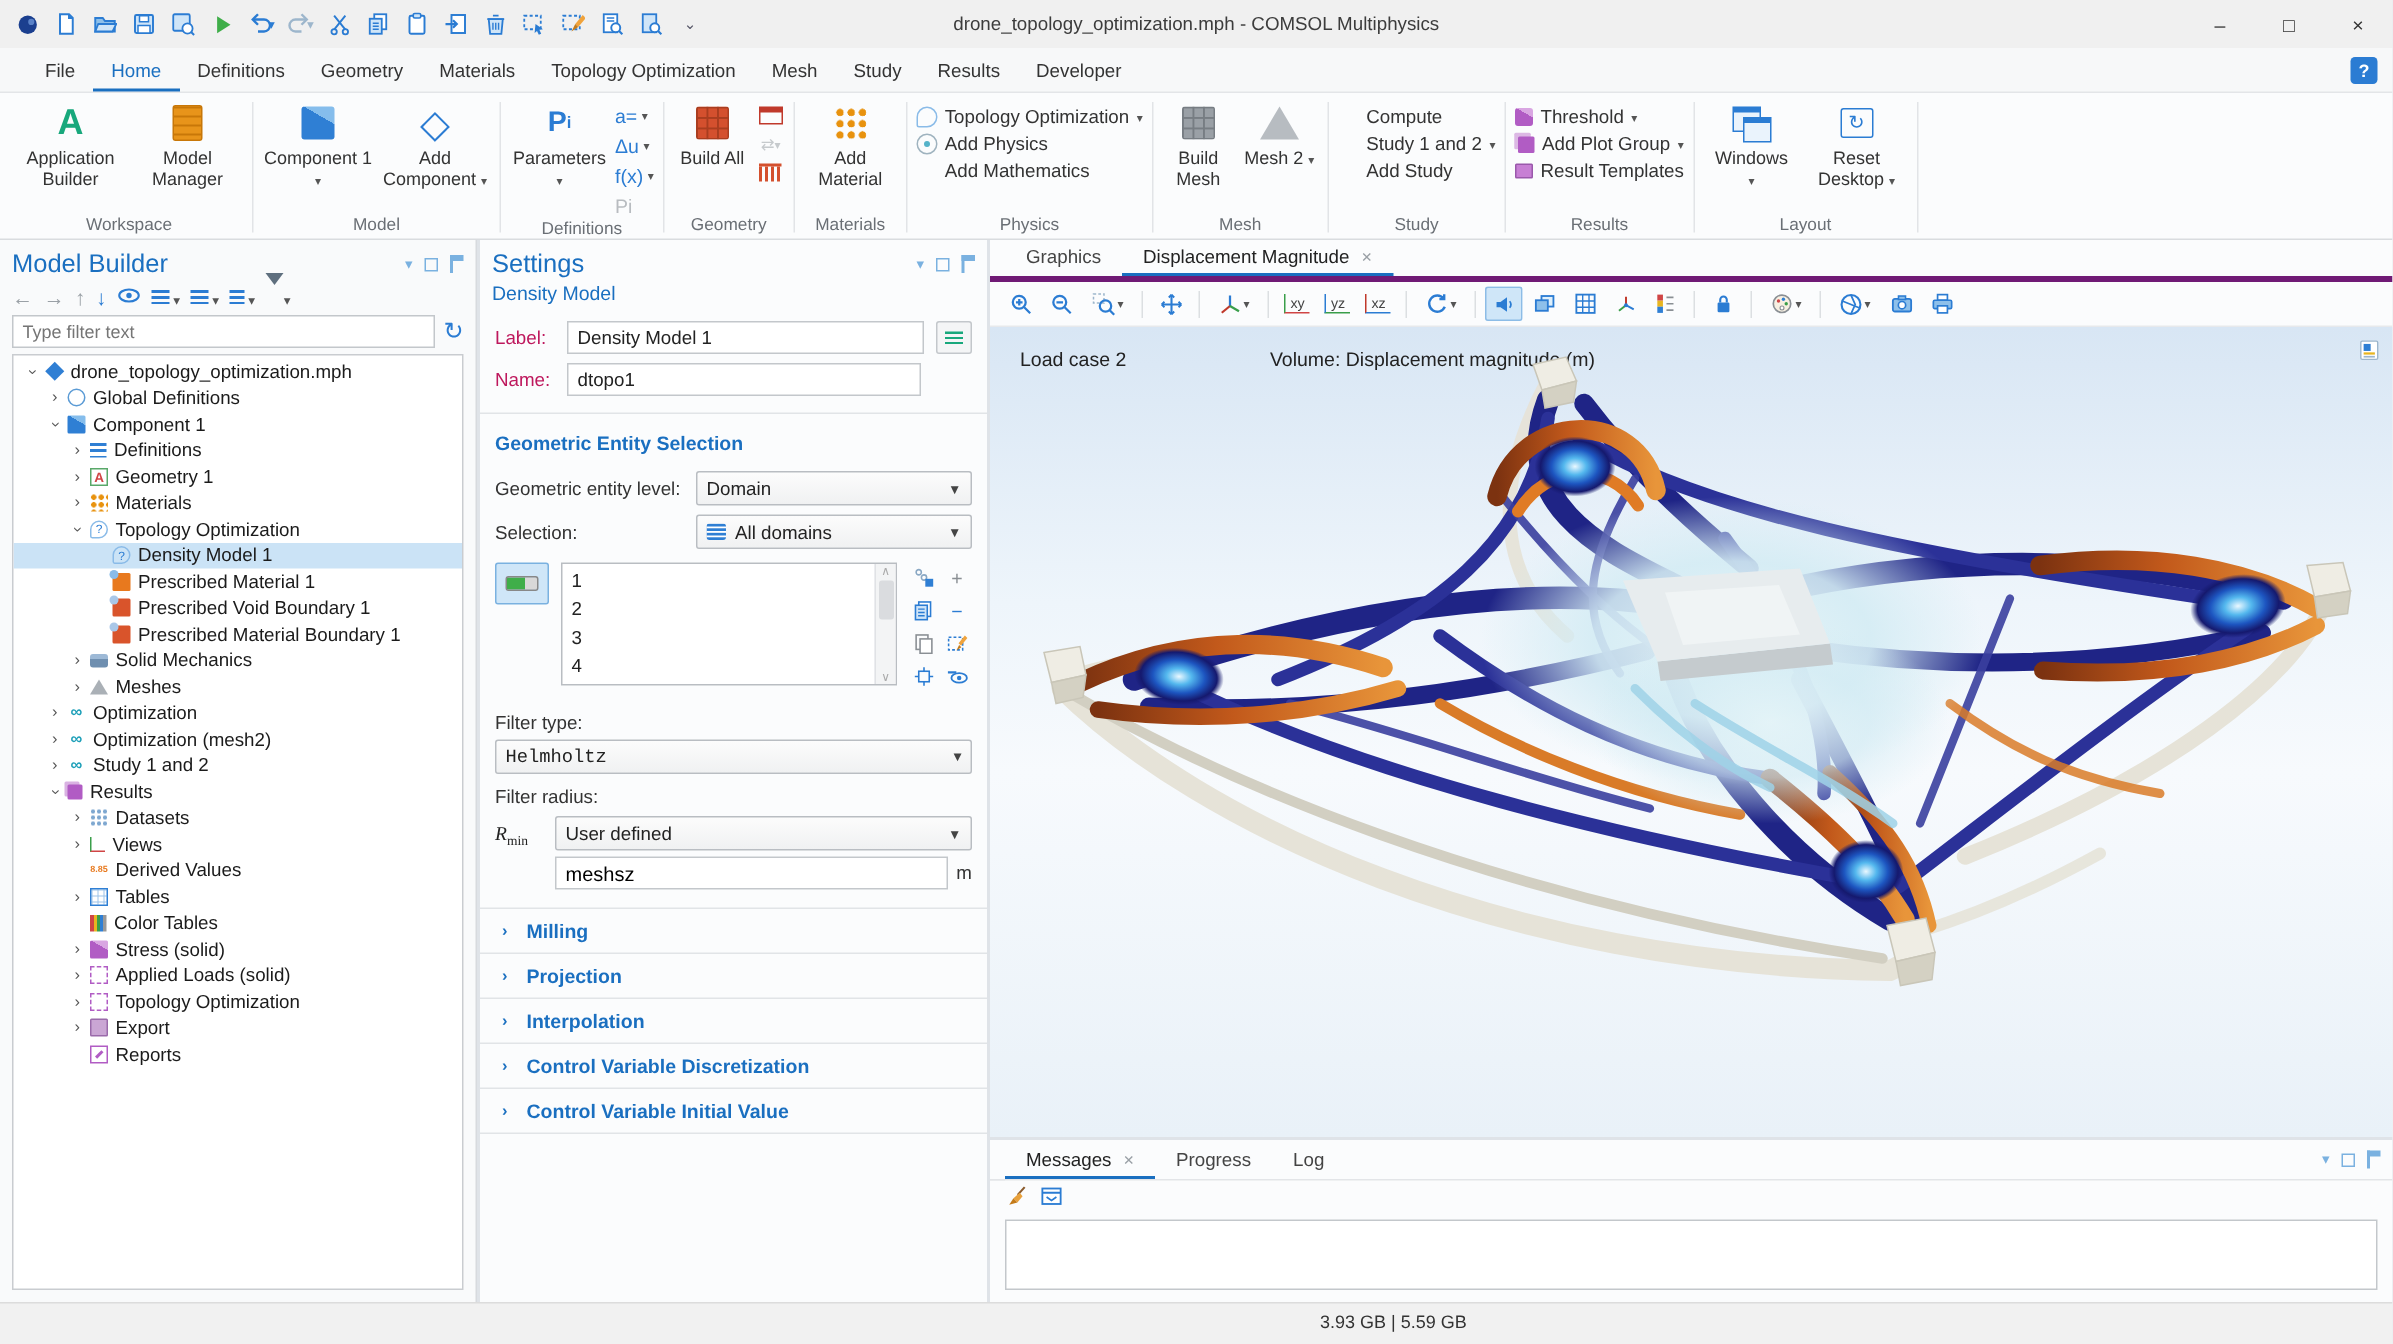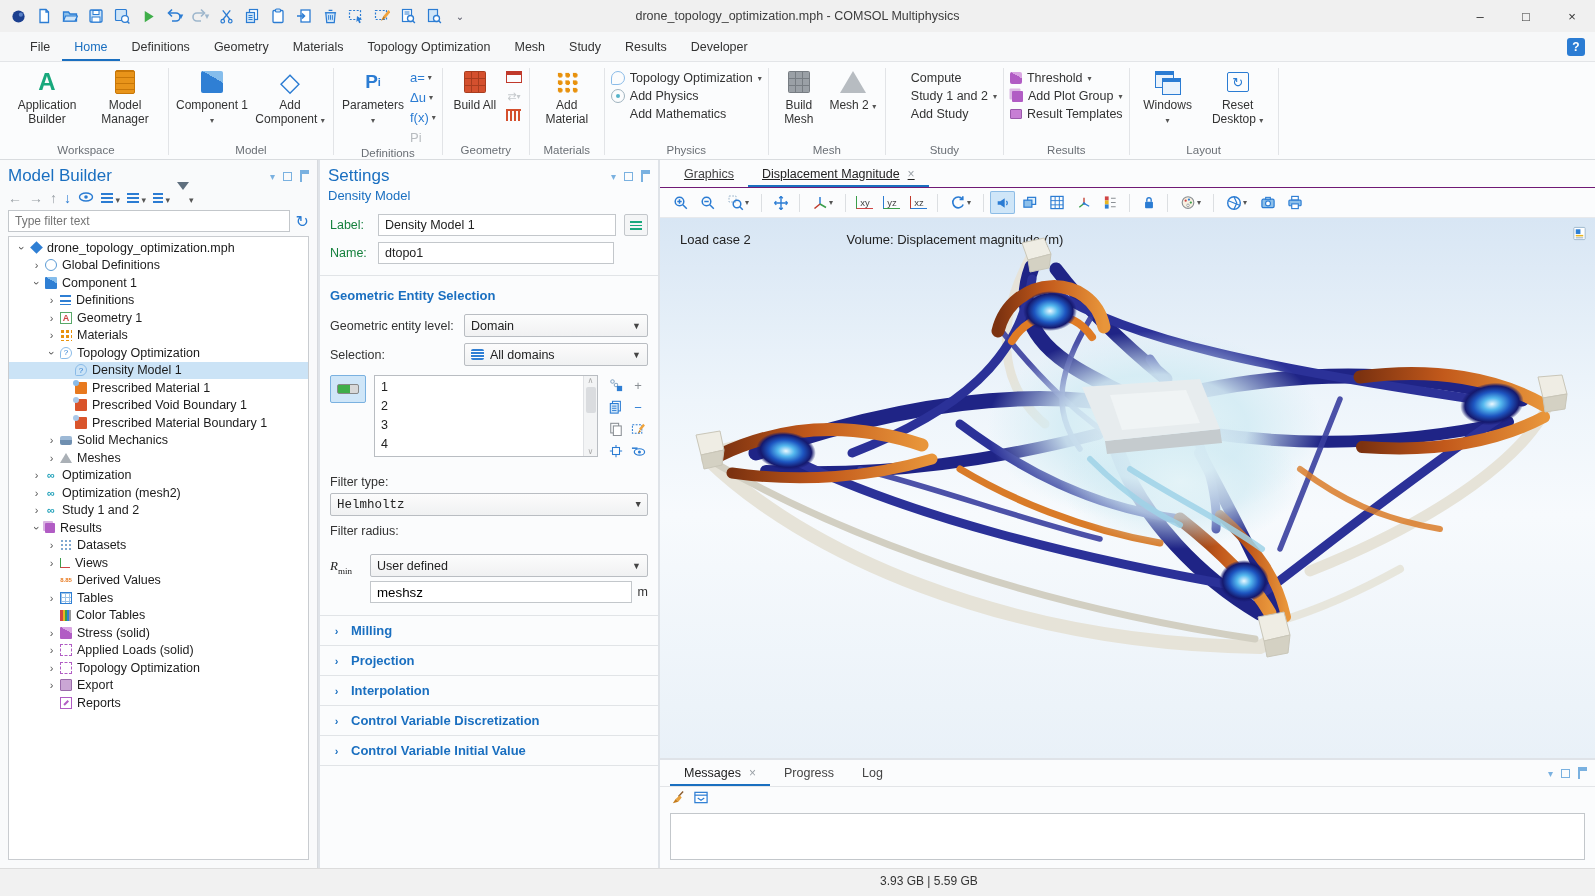--- a/index.html
+++ b/index.html
@@ -124,21 +124,21 @@
   .ic-colortables{background:linear-gradient(90deg,#d04545 0 3px,#e8b520 3px 5px,#3a9e4a 5px 7px,#2f7fd4 7px 9px,#999 9px 11px);width:11px;height:11px;}
   .ic-stress{background:linear-gradient(210deg,#d9a6e2 0 34%,#b15cc4 34%);border-radius:1px;}
   .ic-applied{border:1.5px dashed #b15cc4;}
   .ic-export{background:#caa6d4;border:1px solid #9a6aaa;border-radius:1px;}
   .ic-reports{background:#fff;border:1.5px solid #b15cc4;}
   .ic-reports::before{content:"";width:6px;height:1.5px;background:#b15cc4;transform:rotate(-45deg);}
 
   
   .subtitle{color:#1a6fc0;font-size:13px;padding:0 8px 8px;}
   .srow{display:flex;align-items:center;gap:8px;padding:3px 10px;}
-  .srow label{width:40px;color:#15803d;}
+  .srow label{width:40px;color:#be185d;}
   .srow input{flex:1;height:22px;border:1px solid #c3c7cb;padding:0 6px;font-size:12.5px;background:#fff;color:#222;}
   .renbtn{width:24px;height:22px;border:1px solid #c3c7cb;border-radius:2px;background:#f4f5f6;display:flex;align-items:center;justify-content:center;}
   .renbtn i{display:block;width:12px;height:9px;background:repeating-linear-gradient(#18a87c 0 1.5px,transparent 1.5px 3.5px);}
   .sdivider{border-top:1px solid #e1e4e7;margin:8px 0 0;}
   .secbar{border-top:1px solid #e1e4e7;display:flex;align-items:center;gap:8px;padding:7px 10px;color:#1a6fc0;font-weight:bold;font-size:13px;}
   .secbar .arr{color:#1a6fc0;}
   .sechead{color:#1a6fc0;font-weight:bold;font-size:13px;padding:12px 10px 8px;}
   .fieldrow{display:flex;align-items:center;padding:3px 10px;gap:6px;}
   .fieldrow .flabel{width:128px;color:#333;flex:none;}
   .dd{flex:1;height:23px;background:linear-gradient(#fcfcfc,#f0f1f2);border:1px solid #b9bdc2;border-radius:2px;display:flex;align-items:center;padding:0 6px;gap:6px;}
@@ -152,30 +152,30 @@
   .selitems{flex:1;padding:2px 6px;}
   .selitems div{height:19px;line-height:19px;}
   .selscroll{width:14px;background:#f3f4f5;border-left:1px solid #e0e2e5;display:flex;flex-direction:column;align-items:center;font-size:8px;color:#aaa;}
   .selscroll .thumb{flex:0 0 26px;width:10px;background:#dadcdf;margin:2px 0;border-radius:2px;}
   .selscroll .sp{flex:1;}
   .seltools{display:grid;grid-template-columns:20px 20px;grid-auto-rows:20px;gap:2px;align-content:flex-start;}
   .seltools span{display:flex;align-items:center;justify-content:center;color:#2b7cd3;font-size:13px;}
   .filtwrap{padding:2px 0 8px;}
   .flabel2{padding:6px 10px 2px;color:#333;}
   .ddrow{padding:2px 10px;display:flex;font-family:Liberation Mono, monospace;}
-  .rminrow{display:flex;align-items:flex-start;padding:4px 10px;gap:6px;margin-top:10px;}
+  .rminrow{display:flex;align-items:flex-start;padding:4px 10px;gap:6px;}
   .rmin{font-family:"Liberation Serif","DejaVu Serif",serif;font-style:italic;font-size:13px;padding-top:4px;width:34px;flex:none;}
   .rmin sub{font-style:normal;font-size:9px;}
   .rmincol{flex:1;display:flex;flex-direction:column;gap:4px;}
   .unitrow{display:flex;align-items:center;gap:6px;}
   .unitrow input{flex:1;height:22px;border:1px solid #c3c7cb;padding:0 6px;background:#fff;}
   .unit{color:#333;}
 
   
-  .gtabs{height:28px;background:#fbfcfd;display:flex;align-items:flex-end;padding-left:10px;position:relative;border-bottom:1px solid #701a75;text-decoration:underline;}
+  .gtabs{height:28px;background:#fbfcfd;display:flex;align-items:flex-end;padding-left:10px;position:relative;border-bottom:4px solid #701a75;}
   .gtab{padding:5px 14px 6px;color:#444;display:flex;gap:8px;align-items:center;}
   .gtab.active{color:#222;border-bottom:2px solid #1a6fc0;padding-bottom:4px;}
   .gtab .x{color:#9aa0a6;font-size:12px;}
   .gtools{height:30px;background:#fbfcfd;border-bottom:1px solid #e7e9ec;display:flex;align-items:center;padding-left:8px;gap:2px;}
   .tbi{width:25px;height:23px;display:flex;align-items:center;justify-content:center;border-radius:2px;position:relative;}
   .tbi.active{background:#cfe6f8;box-shadow:inset 0 0 0 1px #8cbce6;}
   .tbi .dda2{font-size:8px;color:#555;margin-left:1px;}
   .vsep{width:1px;height:18px;background:#dcdfe2;margin:0 4px;}
   .axisbtn{font-size:9.5px;color:#444;border-bottom:1.5px solid #d04545;border-left:1.5px solid #3a9e4a;padding:1px 3px 0;}
   .canvas{flex:1;position:relative;background:linear-gradient(180deg,#d8e6f4 0%,#eef5fb 34%,#f7fafd 55%,#e9f1f8 100%);overflow:hidden;}

